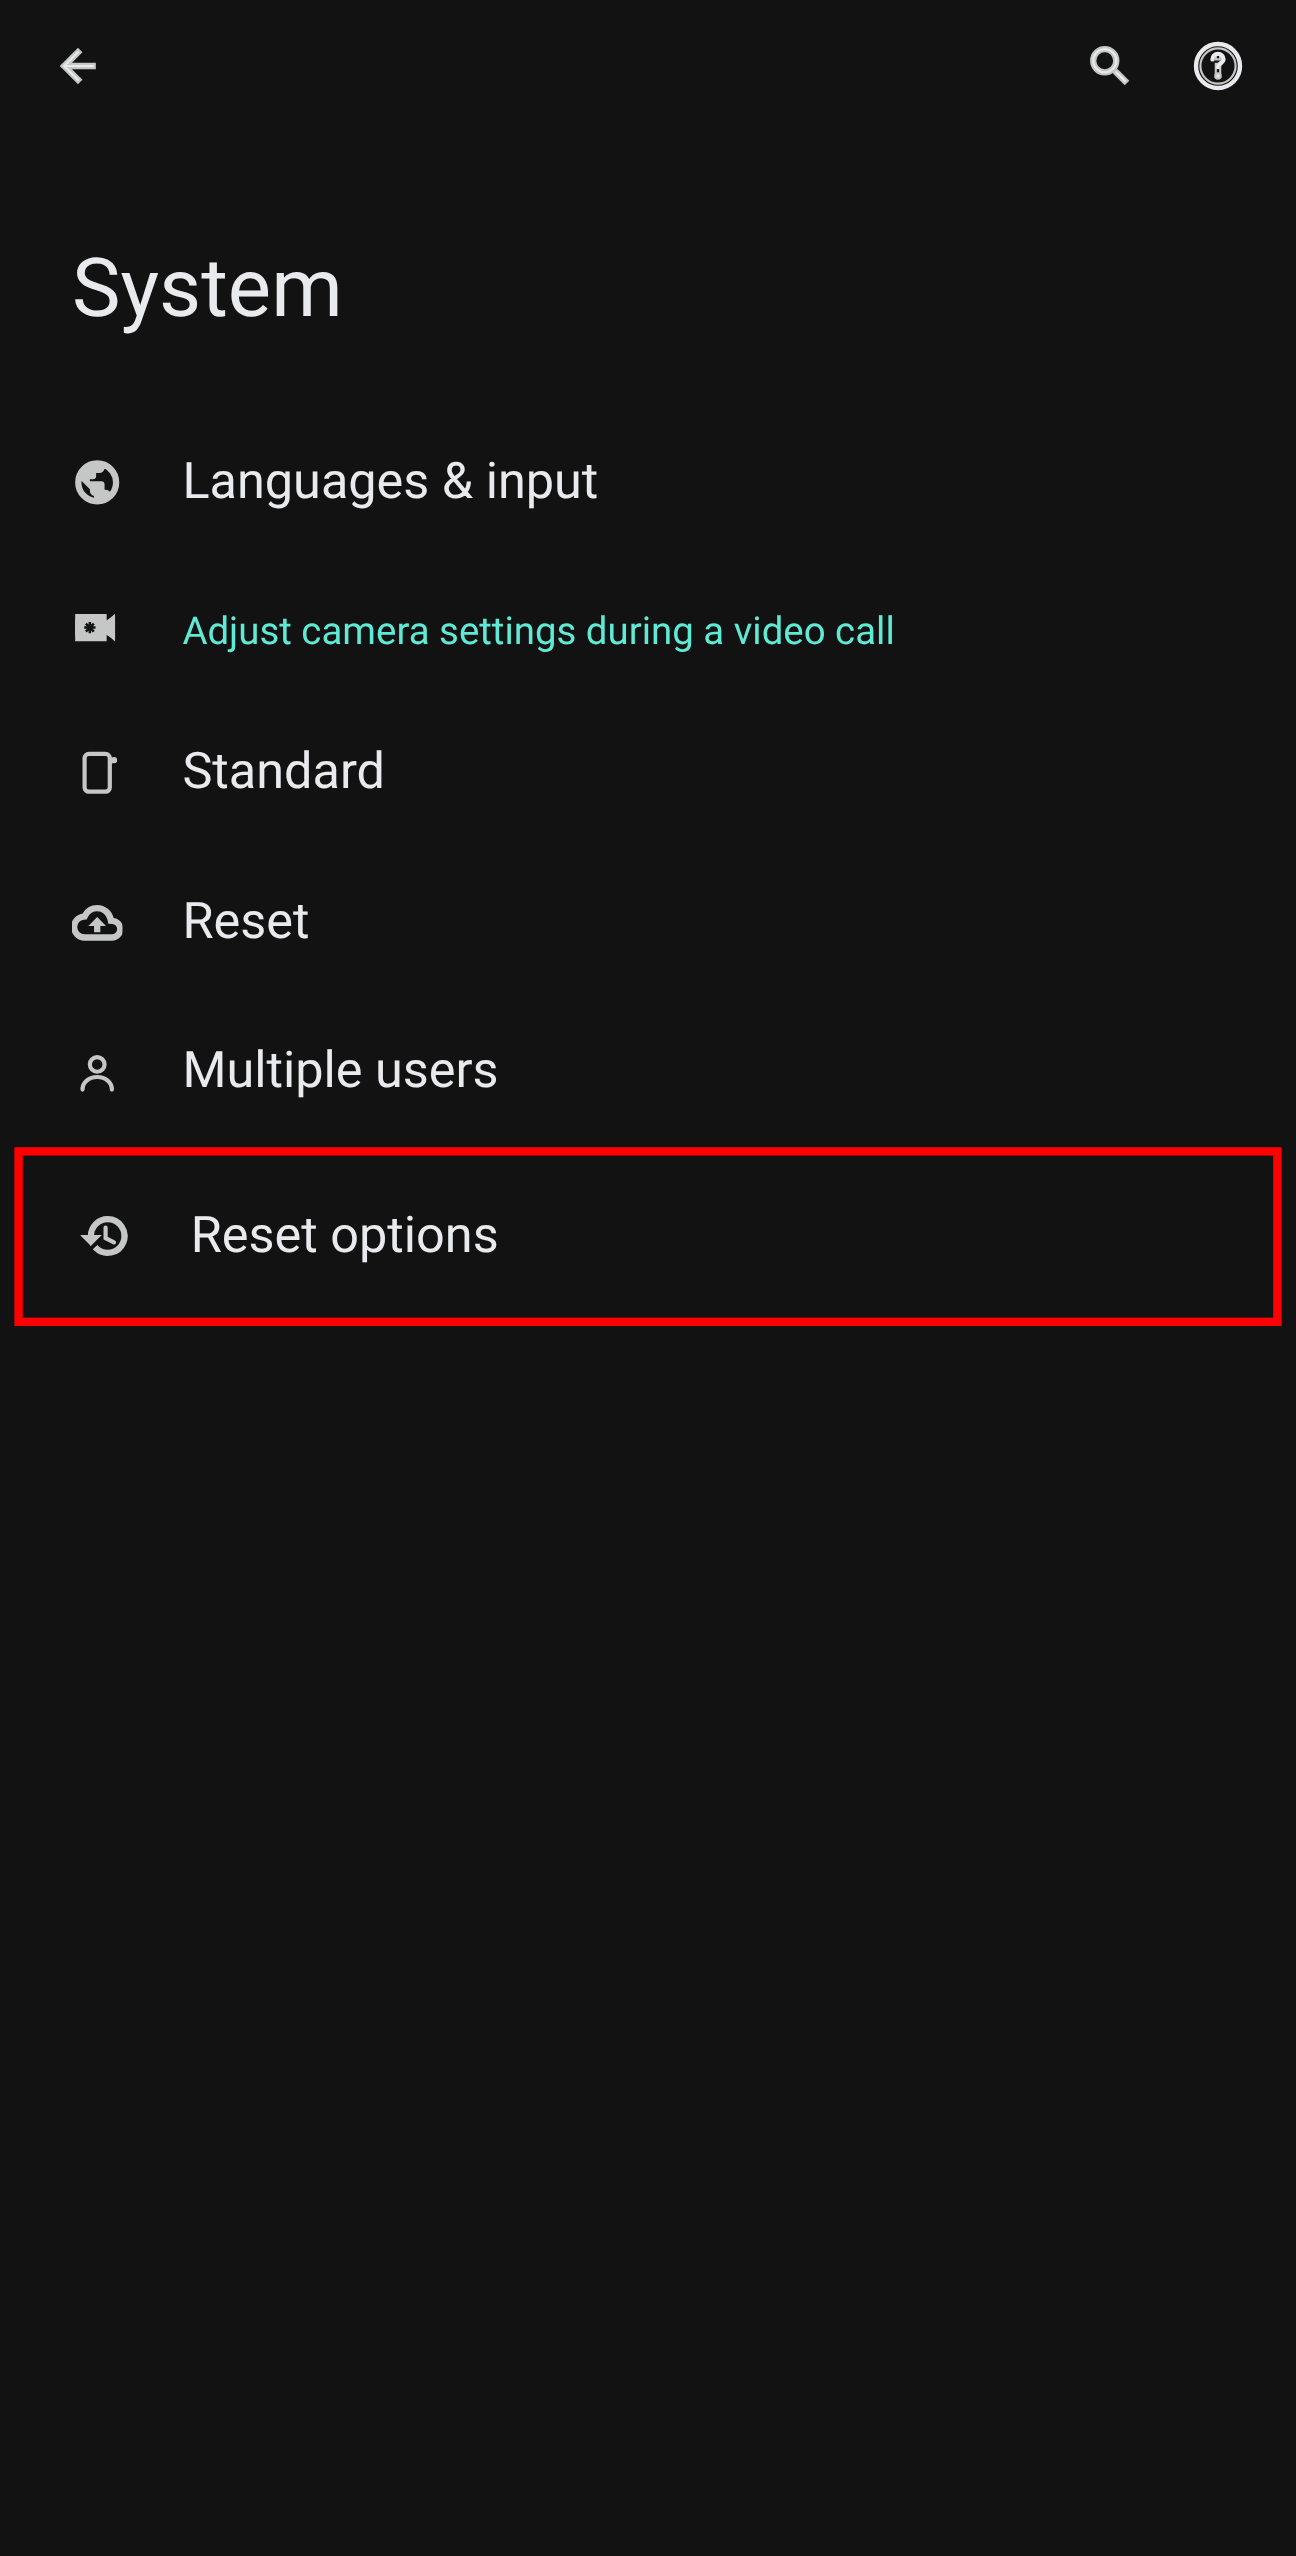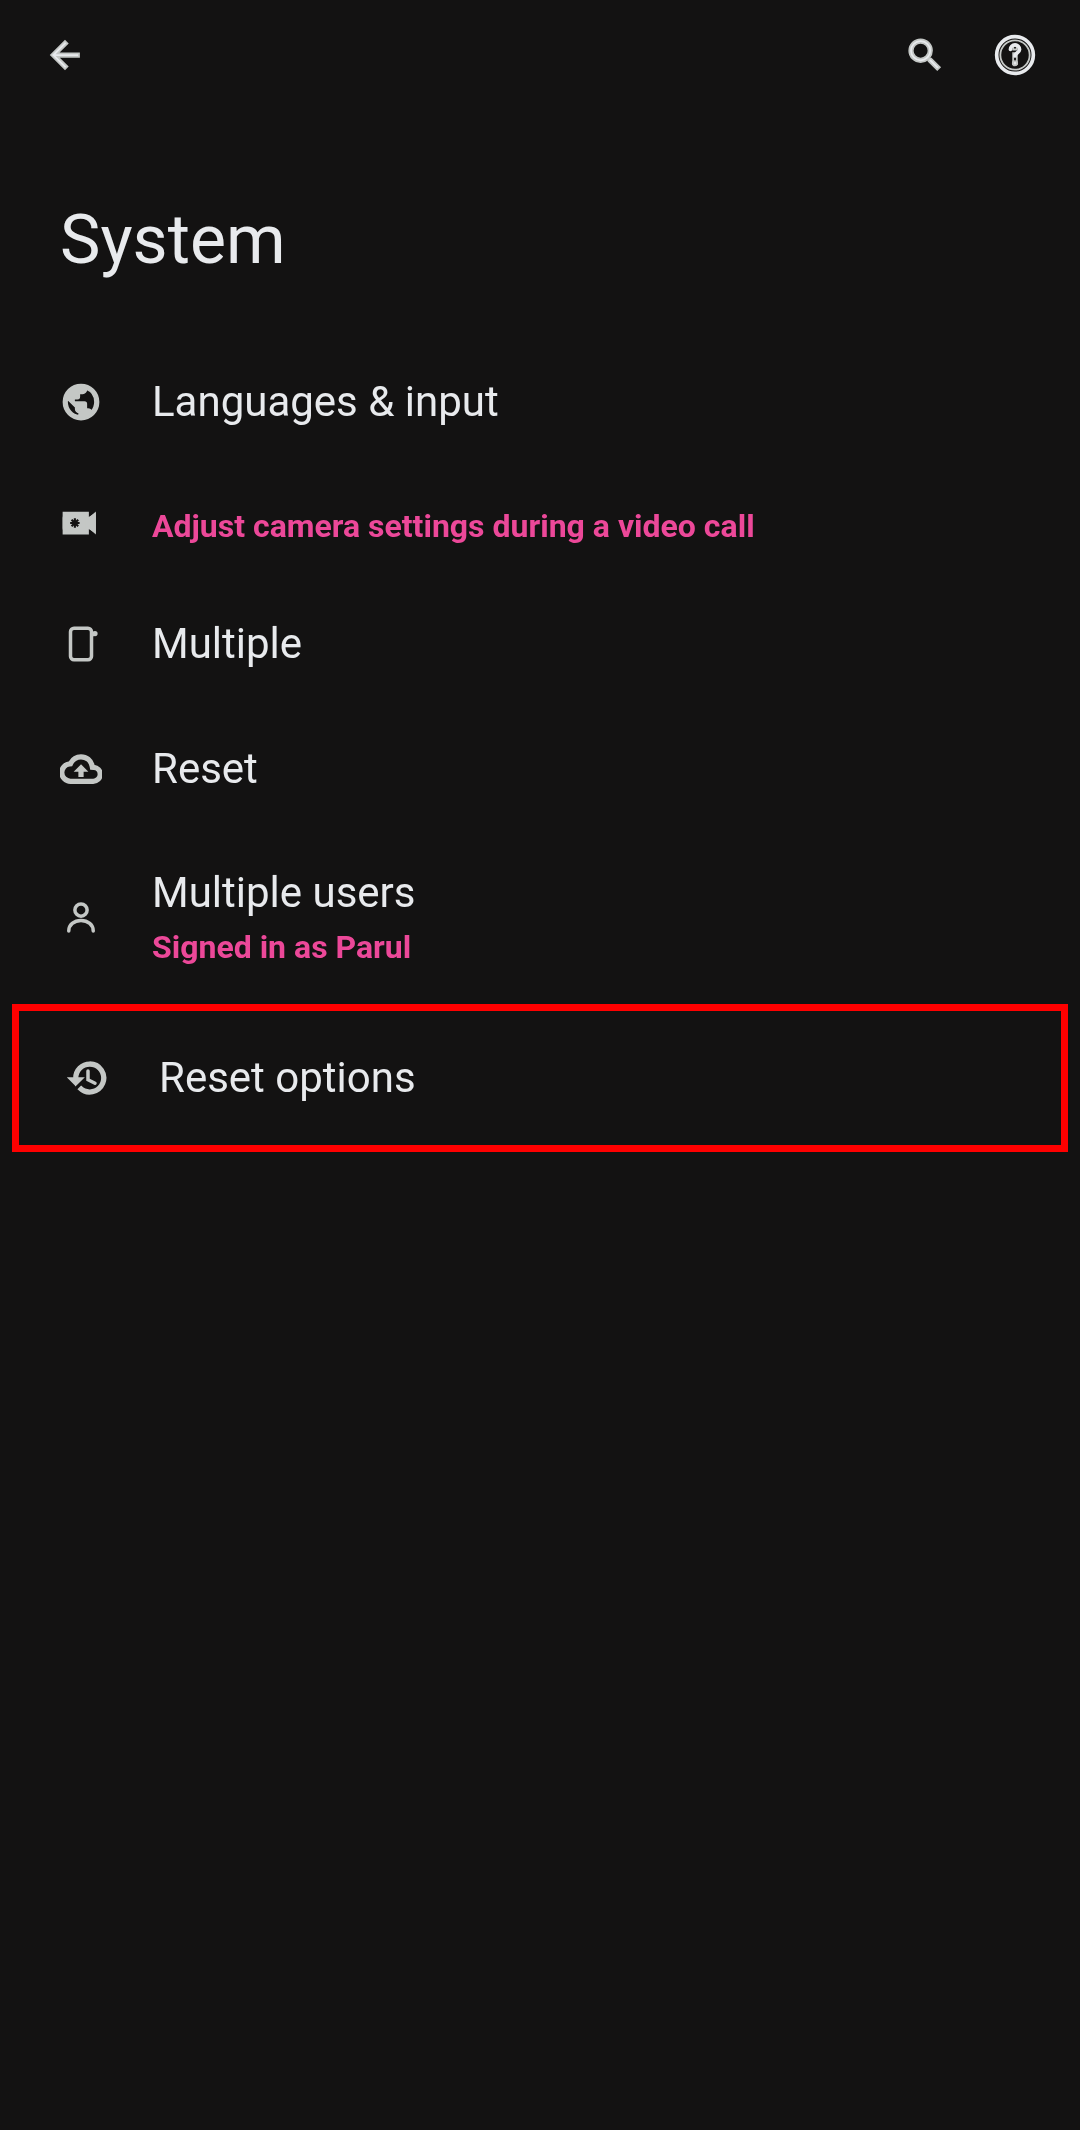--- a/index.html
+++ b/index.html
@@ -77,22 +77,22 @@
       justify-content: flex-start;
     }
     .item-title {
       font-size: 42px;
       font-weight: 400;
       color: #e8eaed;
       line-height: 1.3;
     }
     .item-subtitle {
       font-size: 32px;
-      font-weight: 700;
-      color: #ec4899;
+      font-weight: 400;
+      color: #5eead4;
       margin-top: 6px;
       line-height: 1.3;
     }
     svg {
       fill: #c4c7c5;
       stroke: #c4c7c5;
     }
   </style>
 </head>
 <body>
@@ -154,21 +154,21 @@
 
   <div class="settings-item">
     <div class="item-icon">
       <svg width="42" height="42" viewBox="0 0 24 24" fill="none">
         <rect x="6" y="3" width="12" height="18" rx="2" stroke="#c4c7c5" stroke-width="2" fill="none"></rect>
         <path d="M18 8 l2 -2 l-2 -1 l1 2 z" fill="#c4c7c5"></path>
         <circle cx="20" cy="6" r="1" fill="#c4c7c5"></circle>
       </svg>
     </div>
     <div class="item-text">
-      <span class="item-title">Multiple</span>
+      <span class="item-title">Standard</span>
     </div>
   </div>
 
 
   <div class="settings-item">
     <div class="item-icon">
       <svg width="42" height="42" viewBox="0 0 24 24" fill="none">
         <path d="M19.35 10.04A7.49 7.49 0 0012 4C9.11 4 6.6 5.64 5.35 8.04A5.994 5.994 0 000 14c0 3.31 2.69 6 6 6h13c2.76 0 5-2.24 5-5 0-2.64-2.05-4.78-4.65-4.96zM19 18H6c-2.21 0-4-1.79-4-4 0-2.05 1.53-3.76 3.56-3.97l1.07-.11.5-.95A5.469 5.469 0 0112 6c2.62 0 4.88 1.86 5.39 4.43l.3 1.5 1.53.11A2.98 2.98 0 0122 15c0 1.65-1.35 3-3 3z" fill="#c4c7c5"></path>
         <path d="M12 10 l-3 3 h2 v3 h2 v-3 h2 z" fill="#c4c7c5"></path>
       </svg>
@@ -180,21 +180,20 @@
 
   <div class="settings-item">
     <div class="item-icon">
       <svg width="42" height="42" viewBox="0 0 24 24" fill="none">
         <circle cx="12" cy="8" r="3.5" stroke="#c4c7c5" stroke-width="2" fill="none"></circle>
         <path d="M5 20 c0-3.5 3-6 7-6 s7 2.5 7 6" stroke="#c4c7c5" stroke-width="2" fill="none" stroke-linecap="round"></path>
       </svg>
     </div>
     <div class="item-text">
       <span class="item-title">Multiple users</span>
-      <span class="item-subtitle">Signed in as Parul</span>
     </div>
   </div>
 
   <div class="settings-item highlighted">
     <div class="item-icon">
       <svg width="42" height="42" viewBox="0 0 24 24" fill="none">
         <path d="M13 3a9 9 0 00-9 9H1l3.89 3.89.07.14L9 12H6a7 7 0 117 7 6.97 6.97 0 01-4.95-2.05l-1.41 1.41A9 9 0 1013 3z" fill="#c4c7c5"></path>
         <path d="M12 8v5l4 2" stroke="#c4c7c5" stroke-width="2" fill="none" stroke-linecap="round"></path>
       </svg>
     </div>

